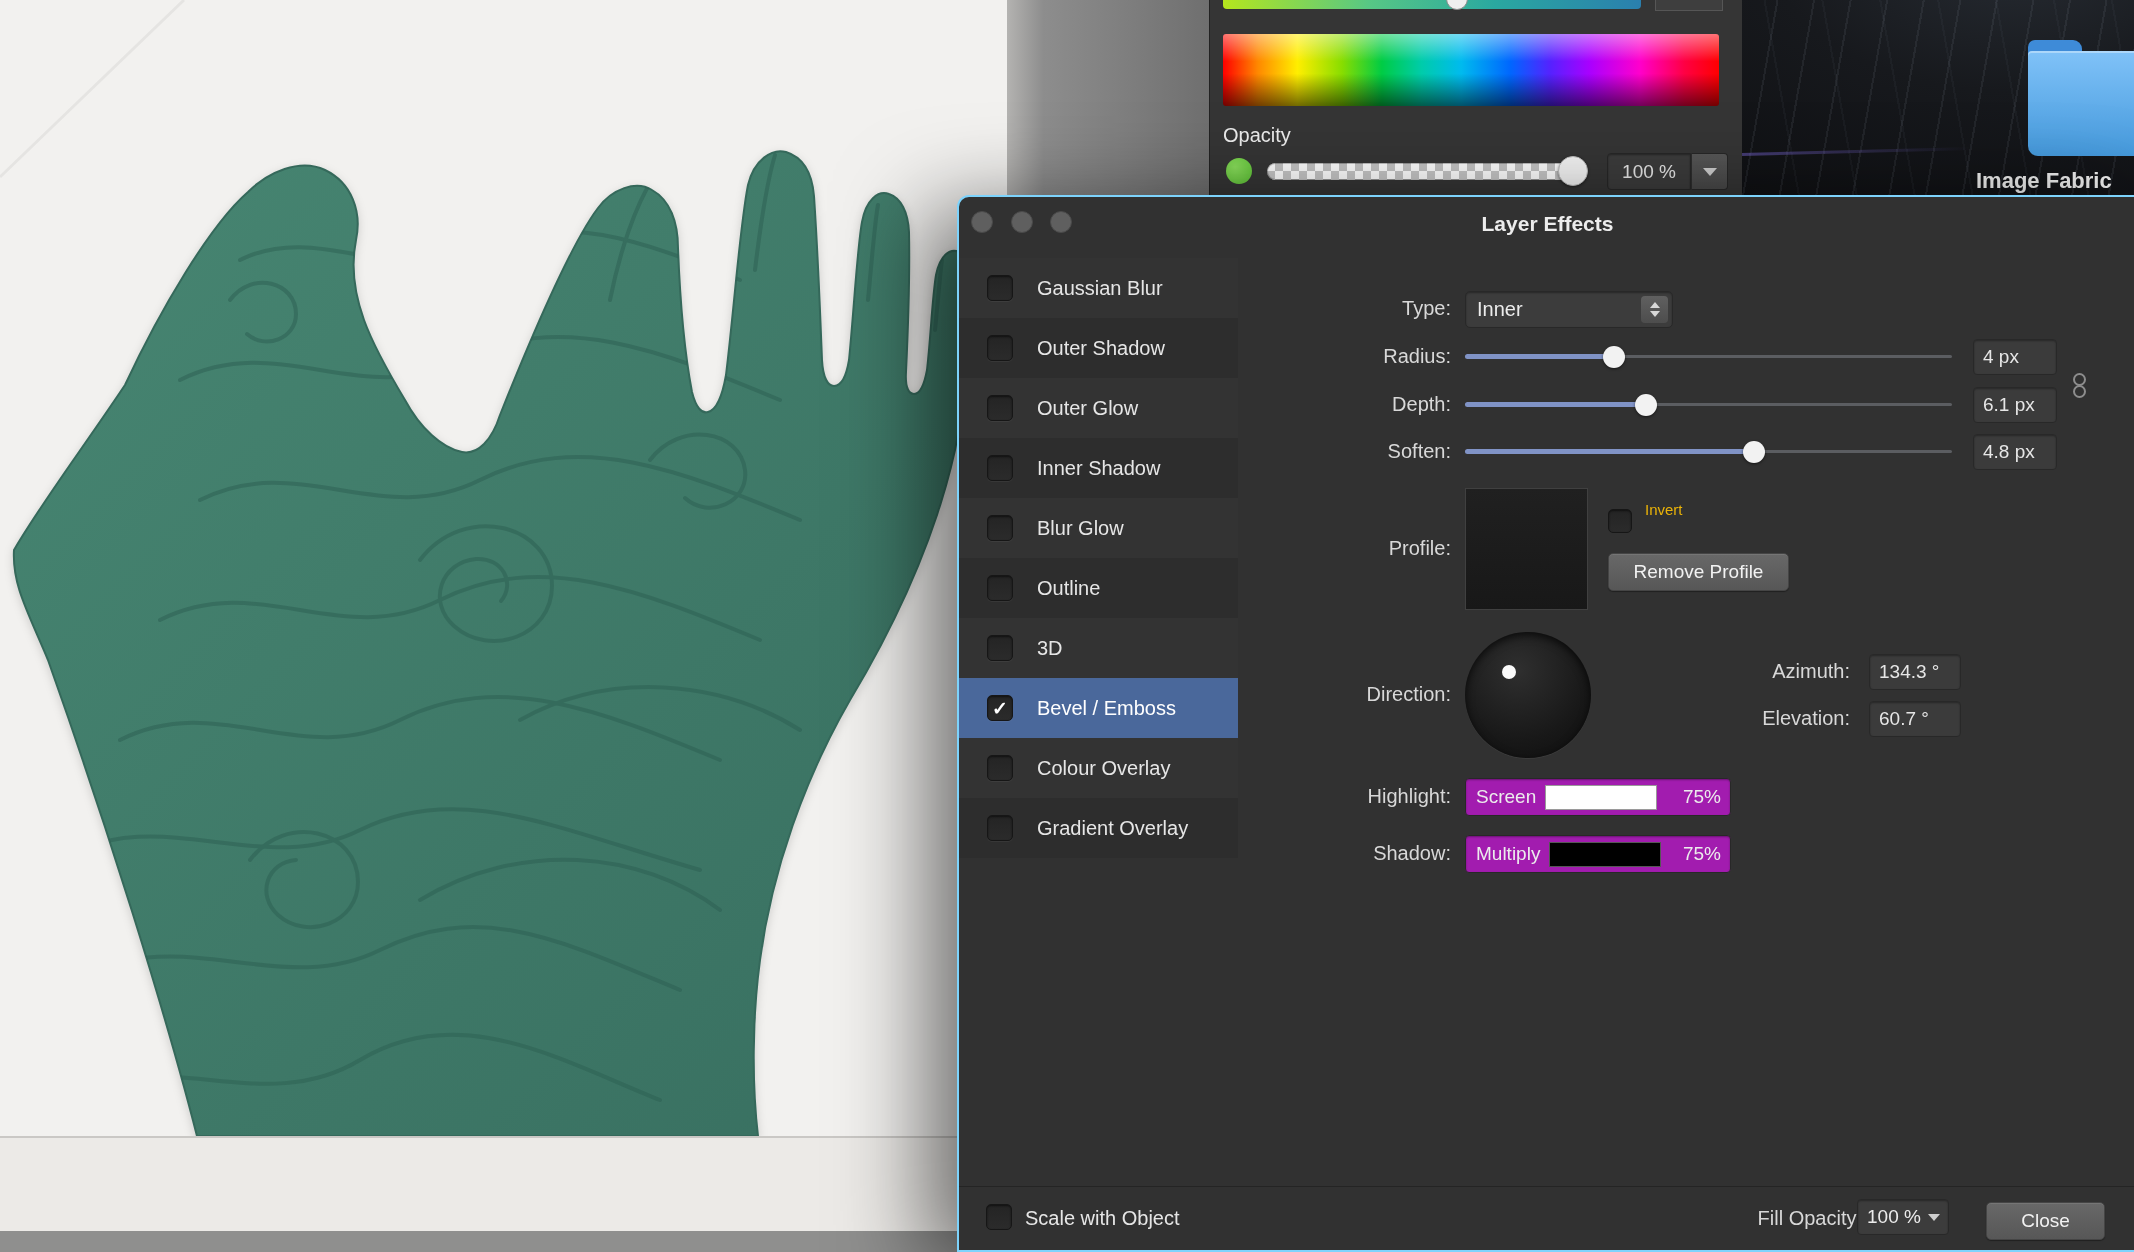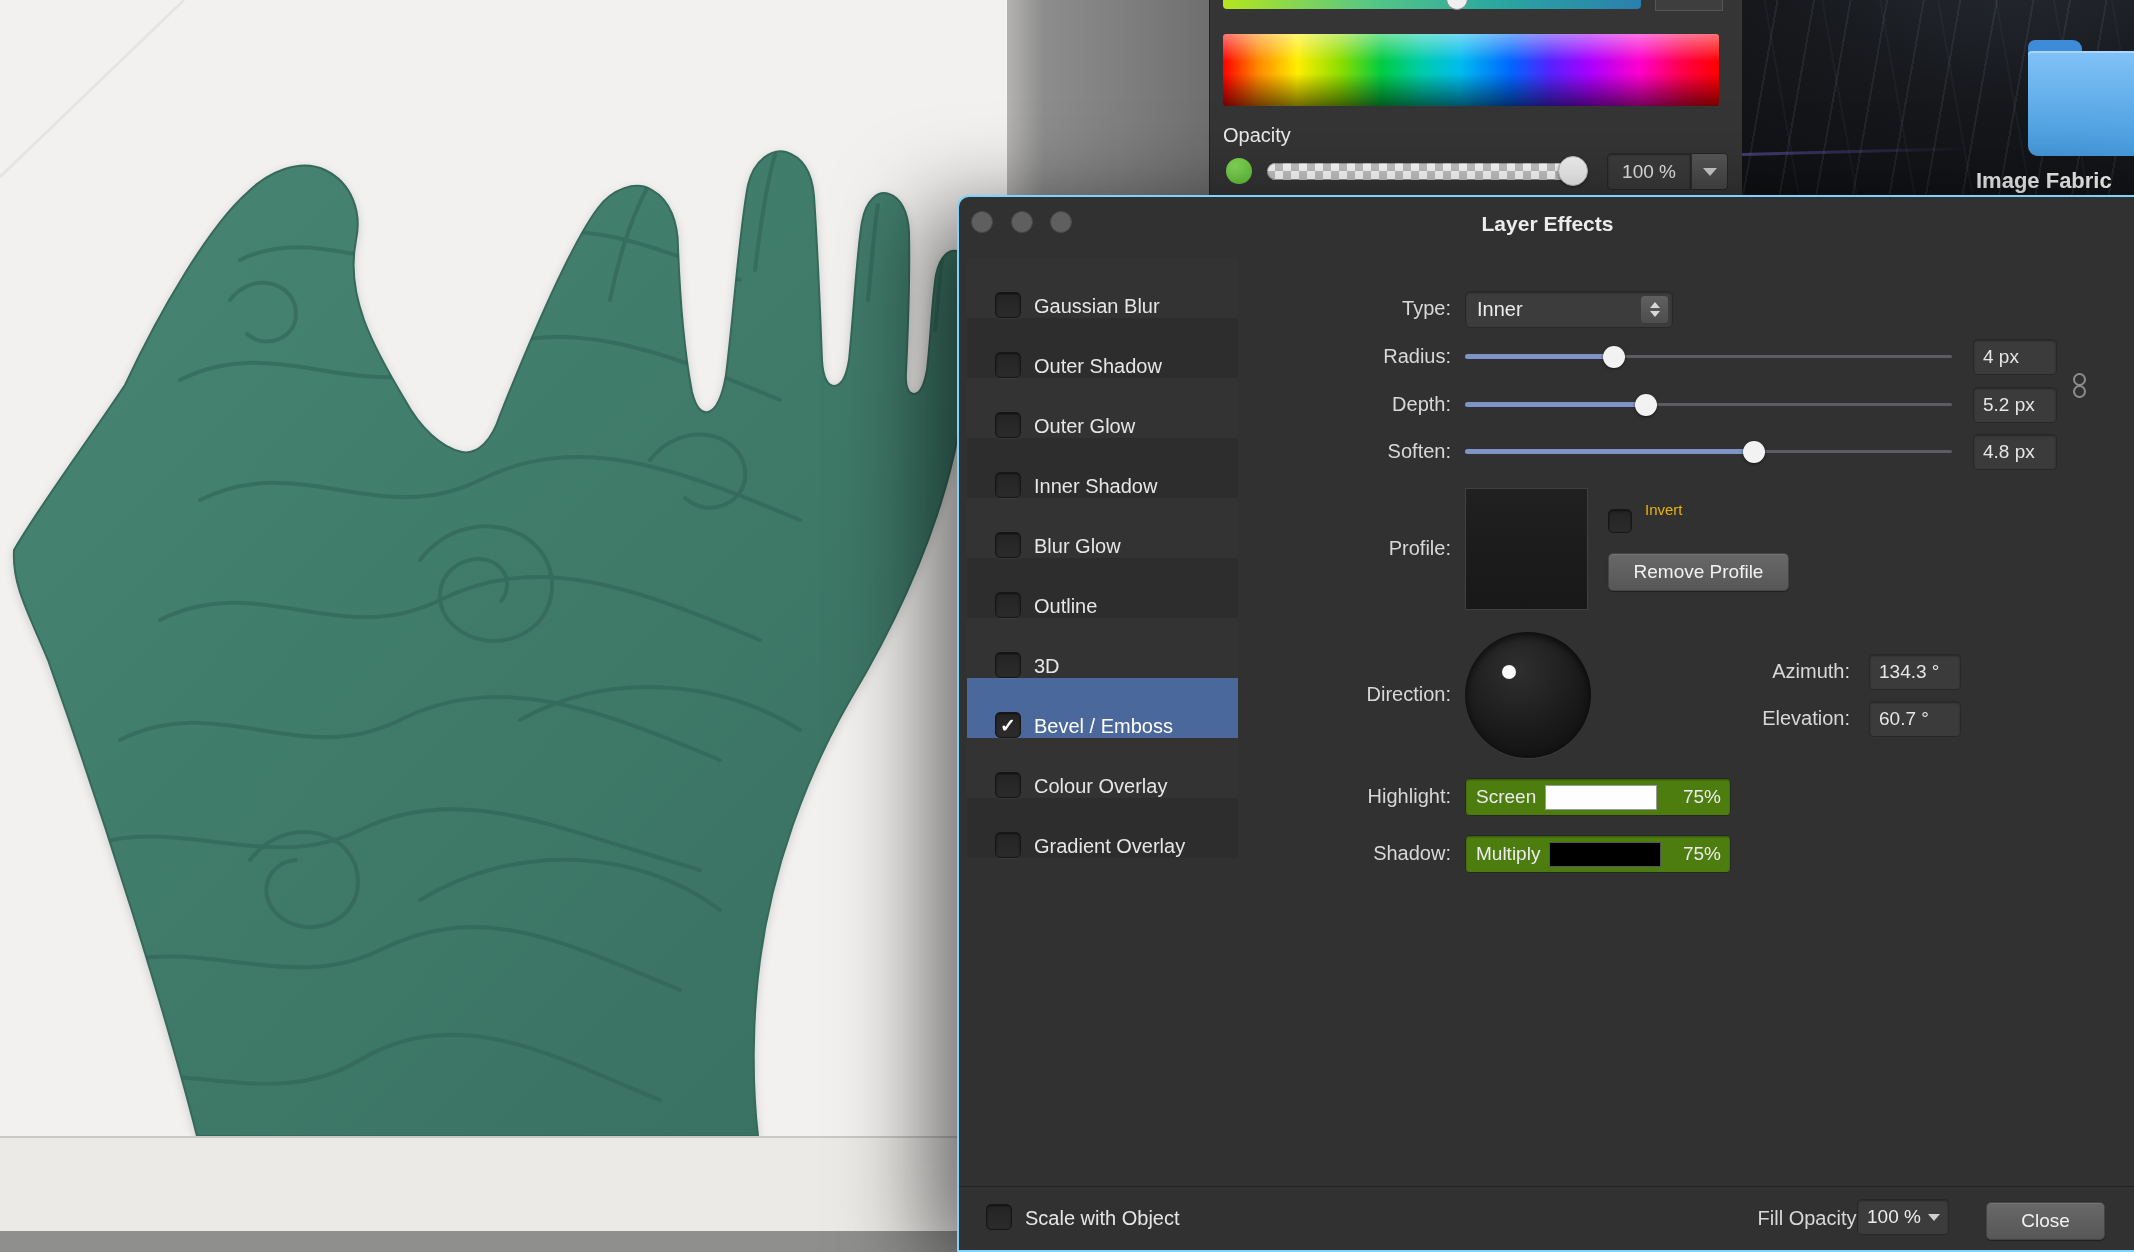--- a/index.html
+++ b/index.html
@@ -79,21 +79,21 @@
   .dialog { position:absolute; left:957px; top:195px; width:1191px; height:1057px;
     background:#313131; border:2px solid #7dd3fc; border-radius:12px 0 0 0;
     box-shadow:-30px 15px 90px rgba(0,0,0,.55); color:#e4e4e4; }
   .tl { position:absolute; top:14px; width:22px; height:22px; border-radius:50%;
     background:#5f5f5f; border:1px solid #4a4a4a; }
   .tl.c1 { left:12px; } .tl.c2 { left:52px; } .tl.c3 { left:91px; }
   .dlg-title { position:absolute; left:0; top:15px; width:1177px; text-align:center;
     font-size:21px; font-weight:600; color:#ececec; }
 
   .fx-list { position:absolute; left:0; top:61px; width:279px; }
-  .fx-row { height:60px; display:flex; align-items:flex-end; padding-left:28px; gap:13px;margin-left:8px; }
+  .fx-row { height:60px; display:flex; align-items:center; padding-left:28px; gap:24px; }
   .fx-row:nth-child(odd)  { background:#333333; }
   .fx-row:nth-child(even) { background:#2d2d2d; }
   .fx-row.selected { background:#4a689b; }
   .fx-row .fx-label { font-size:20px; color:#e6e6e6; white-space:nowrap; }
   .fx-row.selected .fx-label { color:#ffffff; }
 
   .cb { width:26px; height:26px; border-radius:5px; flex:none;
     background:linear-gradient(#242424,#2b2b2b); border:1px solid #161616;
     box-shadow: inset 0 1px 2px rgba(0,0,0,.55), 0 1px 0 rgba(255,255,255,.05);
     display:flex; align-items:center; justify-content:center;
@@ -141,21 +141,21 @@
     box-shadow:0 1px 1px rgba(0,0,0,.35), inset 0 1px 0 rgba(255,255,255,.09); white-space:nowrap; }
   .remove-profile { position:absolute; left:649px; top:356px; width:181px; height:38px; }
 
   .dial { position:absolute; left:506px; top:435px; width:126px; height:126px; border-radius:50%;
     background:radial-gradient(circle at 42% 30%, #2f2f2f, #181818 62%, #0d0d0d 100%);
     box-shadow: inset 0 3px 8px rgba(0,0,0,.7), 0 1px 0 rgba(255,255,255,.05); }
   .dial-dot { position:absolute; left:37px; top:33px; width:14px; height:14px; border-radius:50%;
     background:#fafafa; }
 
   .blendcombo { position:absolute; left:506px; width:266px; height:38px;
-    background:#4d7c0f; border:1px solid #282828; border-radius:4px;
+    background:#a21caf; border:1px solid #282828; border-radius:4px;
     box-shadow: inset 0 1px 2px rgba(0,0,0,.35);
     display:flex; align-items:center; padding:0 9px 0 10px; gap:9px; }
   .blend-name { font-size:19px; color:#ececec; white-space:nowrap; }
   .blend-swatch { width:112px; height:25px; flex:none; border:1px solid #9a9a9a; }
   .blend-swatch.white { background:#ffffff; }
   .blend-swatch.black { background:#000000; border-color:#565656; }
   .blend-pct { margin-left:auto; font-size:19px; color:#ececec; }
 
   .footer-sep { position:absolute; left:0; top:989px; width:1177px; height:1px; background:#242424; }
   .scale-cb { position:absolute; left:27px; top:1007px; width:26px; height:26px; border-radius:5px;
@@ -314,21 +314,21 @@
       <span>4 px</span>
     </div>
 
     <div class="rlabel" style="top:196px">Depth:</div>
     <div class="slider" style="top:196px">
       <div class="track"></div>
       <div class="fill" style="width:37.2%"></div>
       <div class="knob" style="left:37.2%"></div>
     </div>
     <div class="vbox" style="left:1014px;top:190px;width:84px;height:36px">
-      <span>5.2 px</span>
+      <span>6.1 px</span>
     </div>
 
     <div class="linkicon">
       <div></div>
         <div></div>
     </div>
 
     <div class="rlabel" style="top:243px">Soften:</div>
     <div class="slider" style="top:243px">
       <div class="track"></div>

